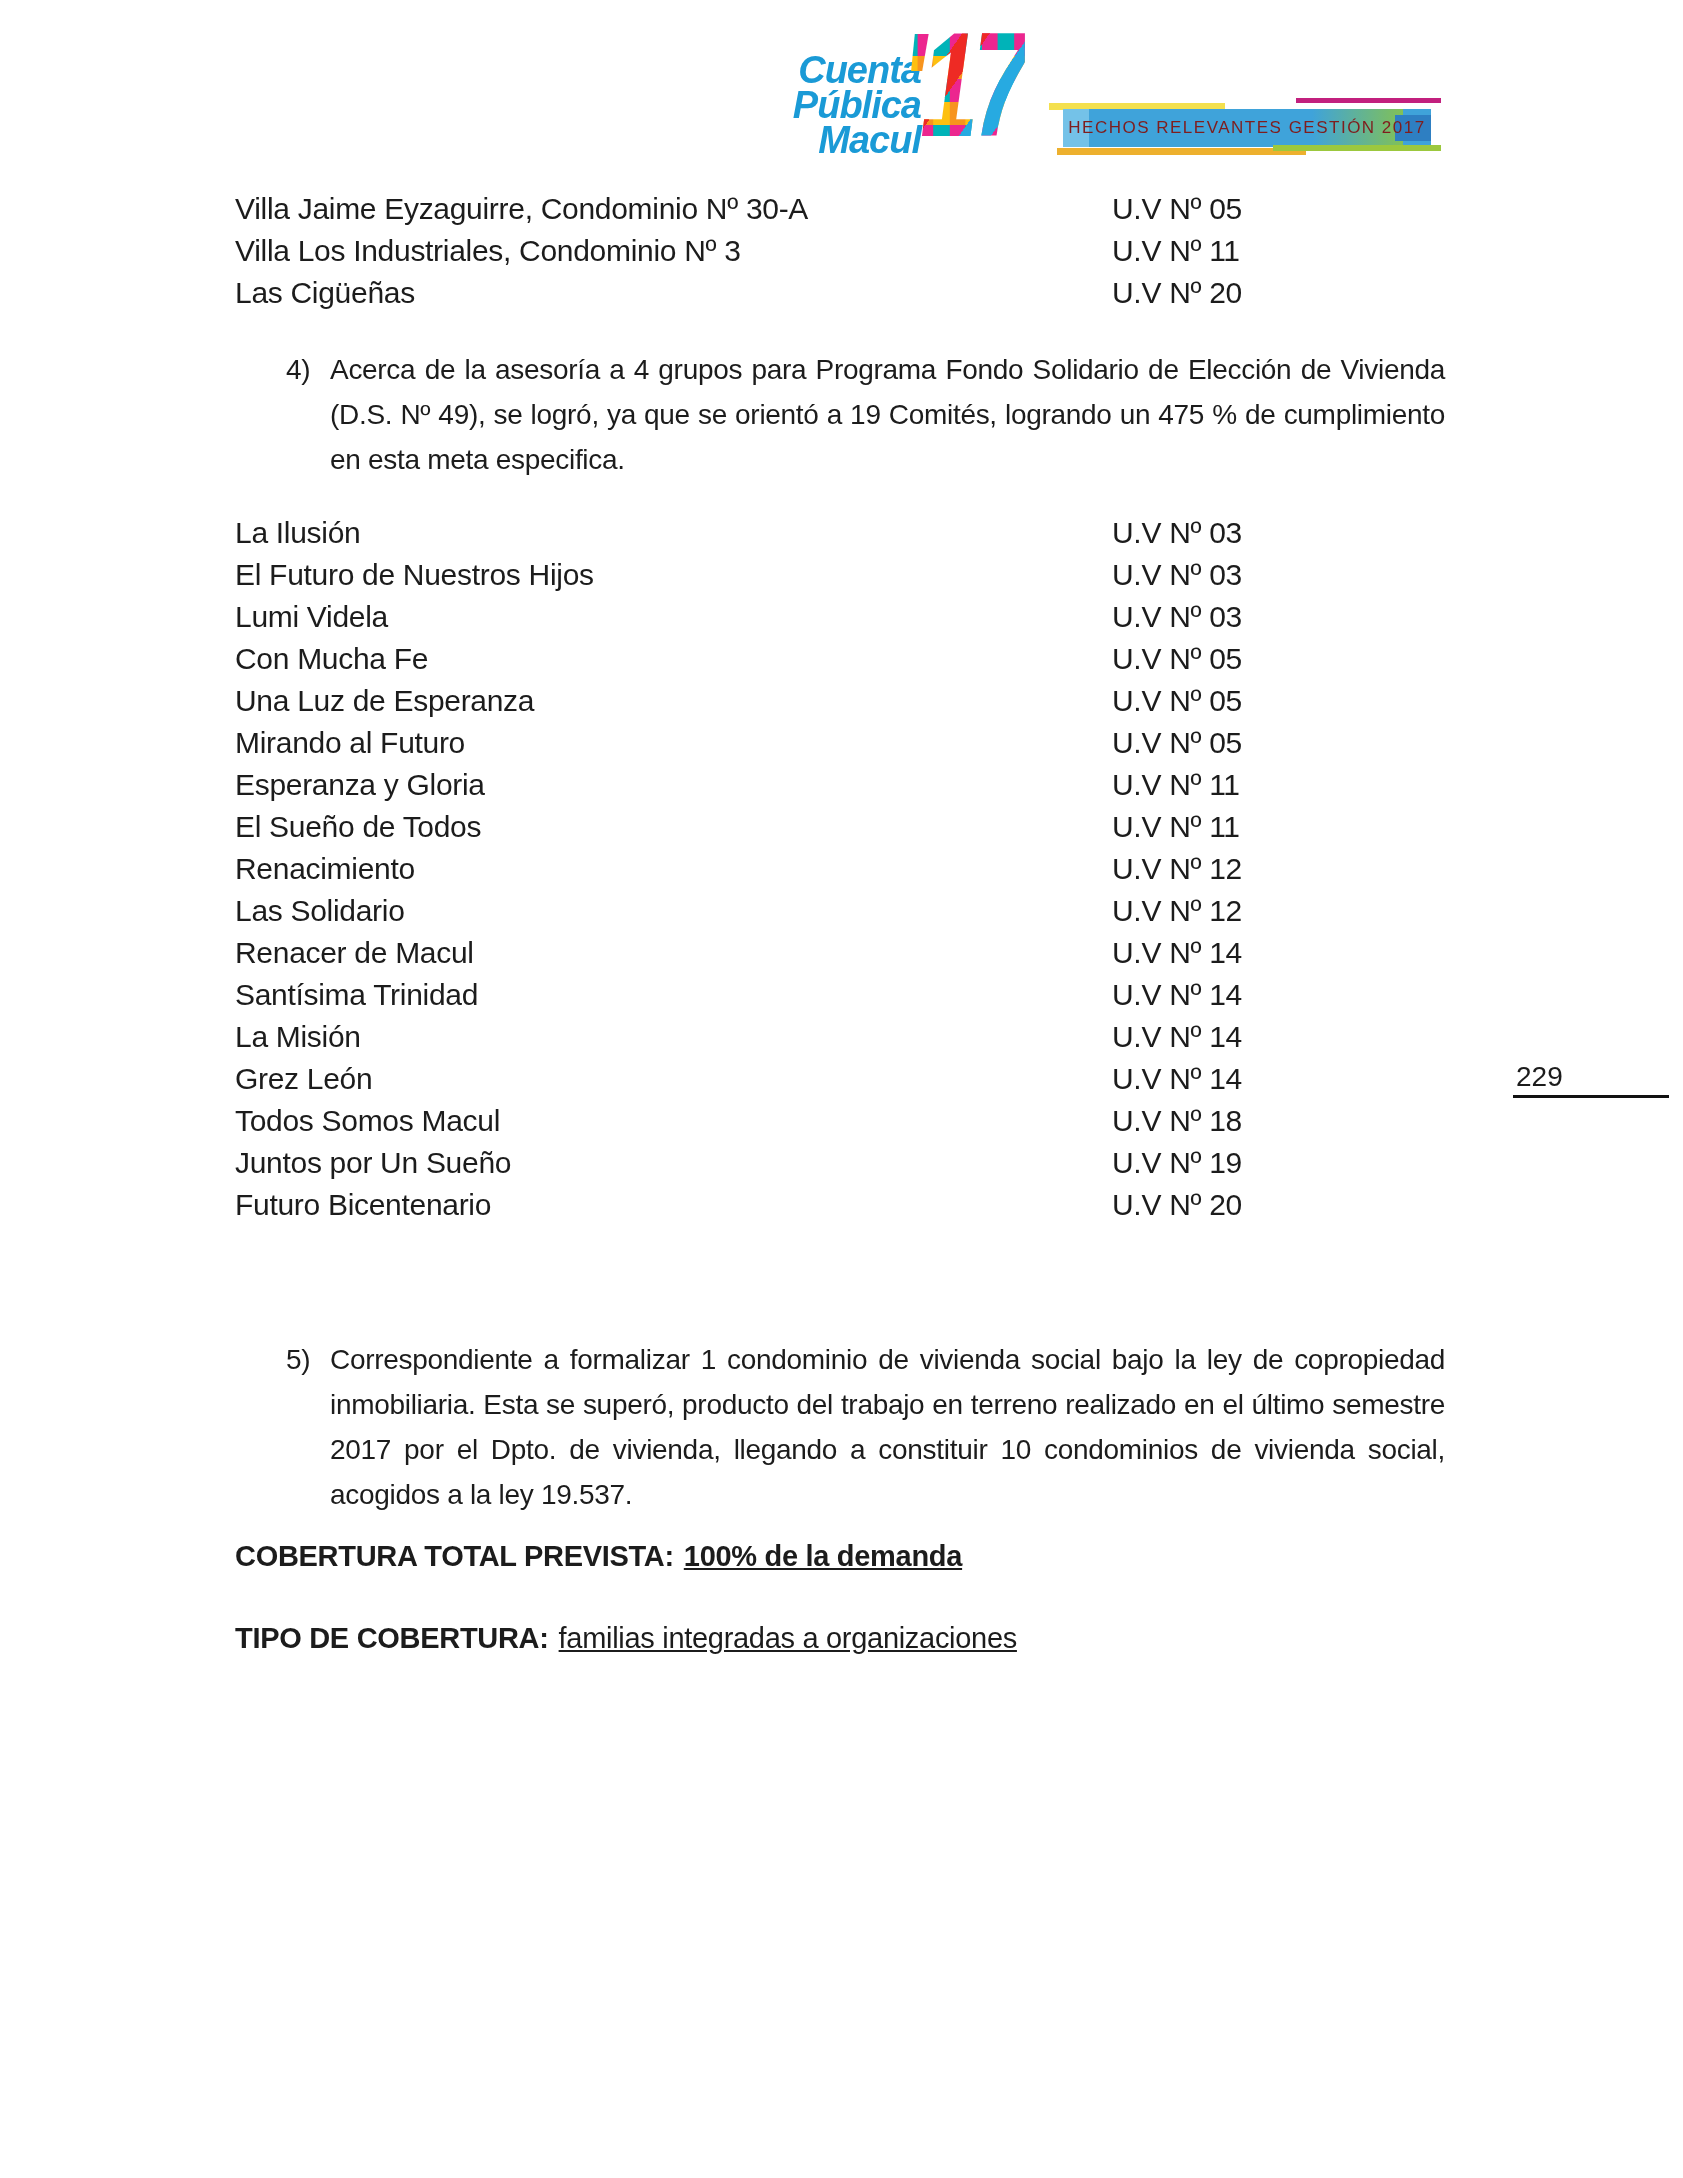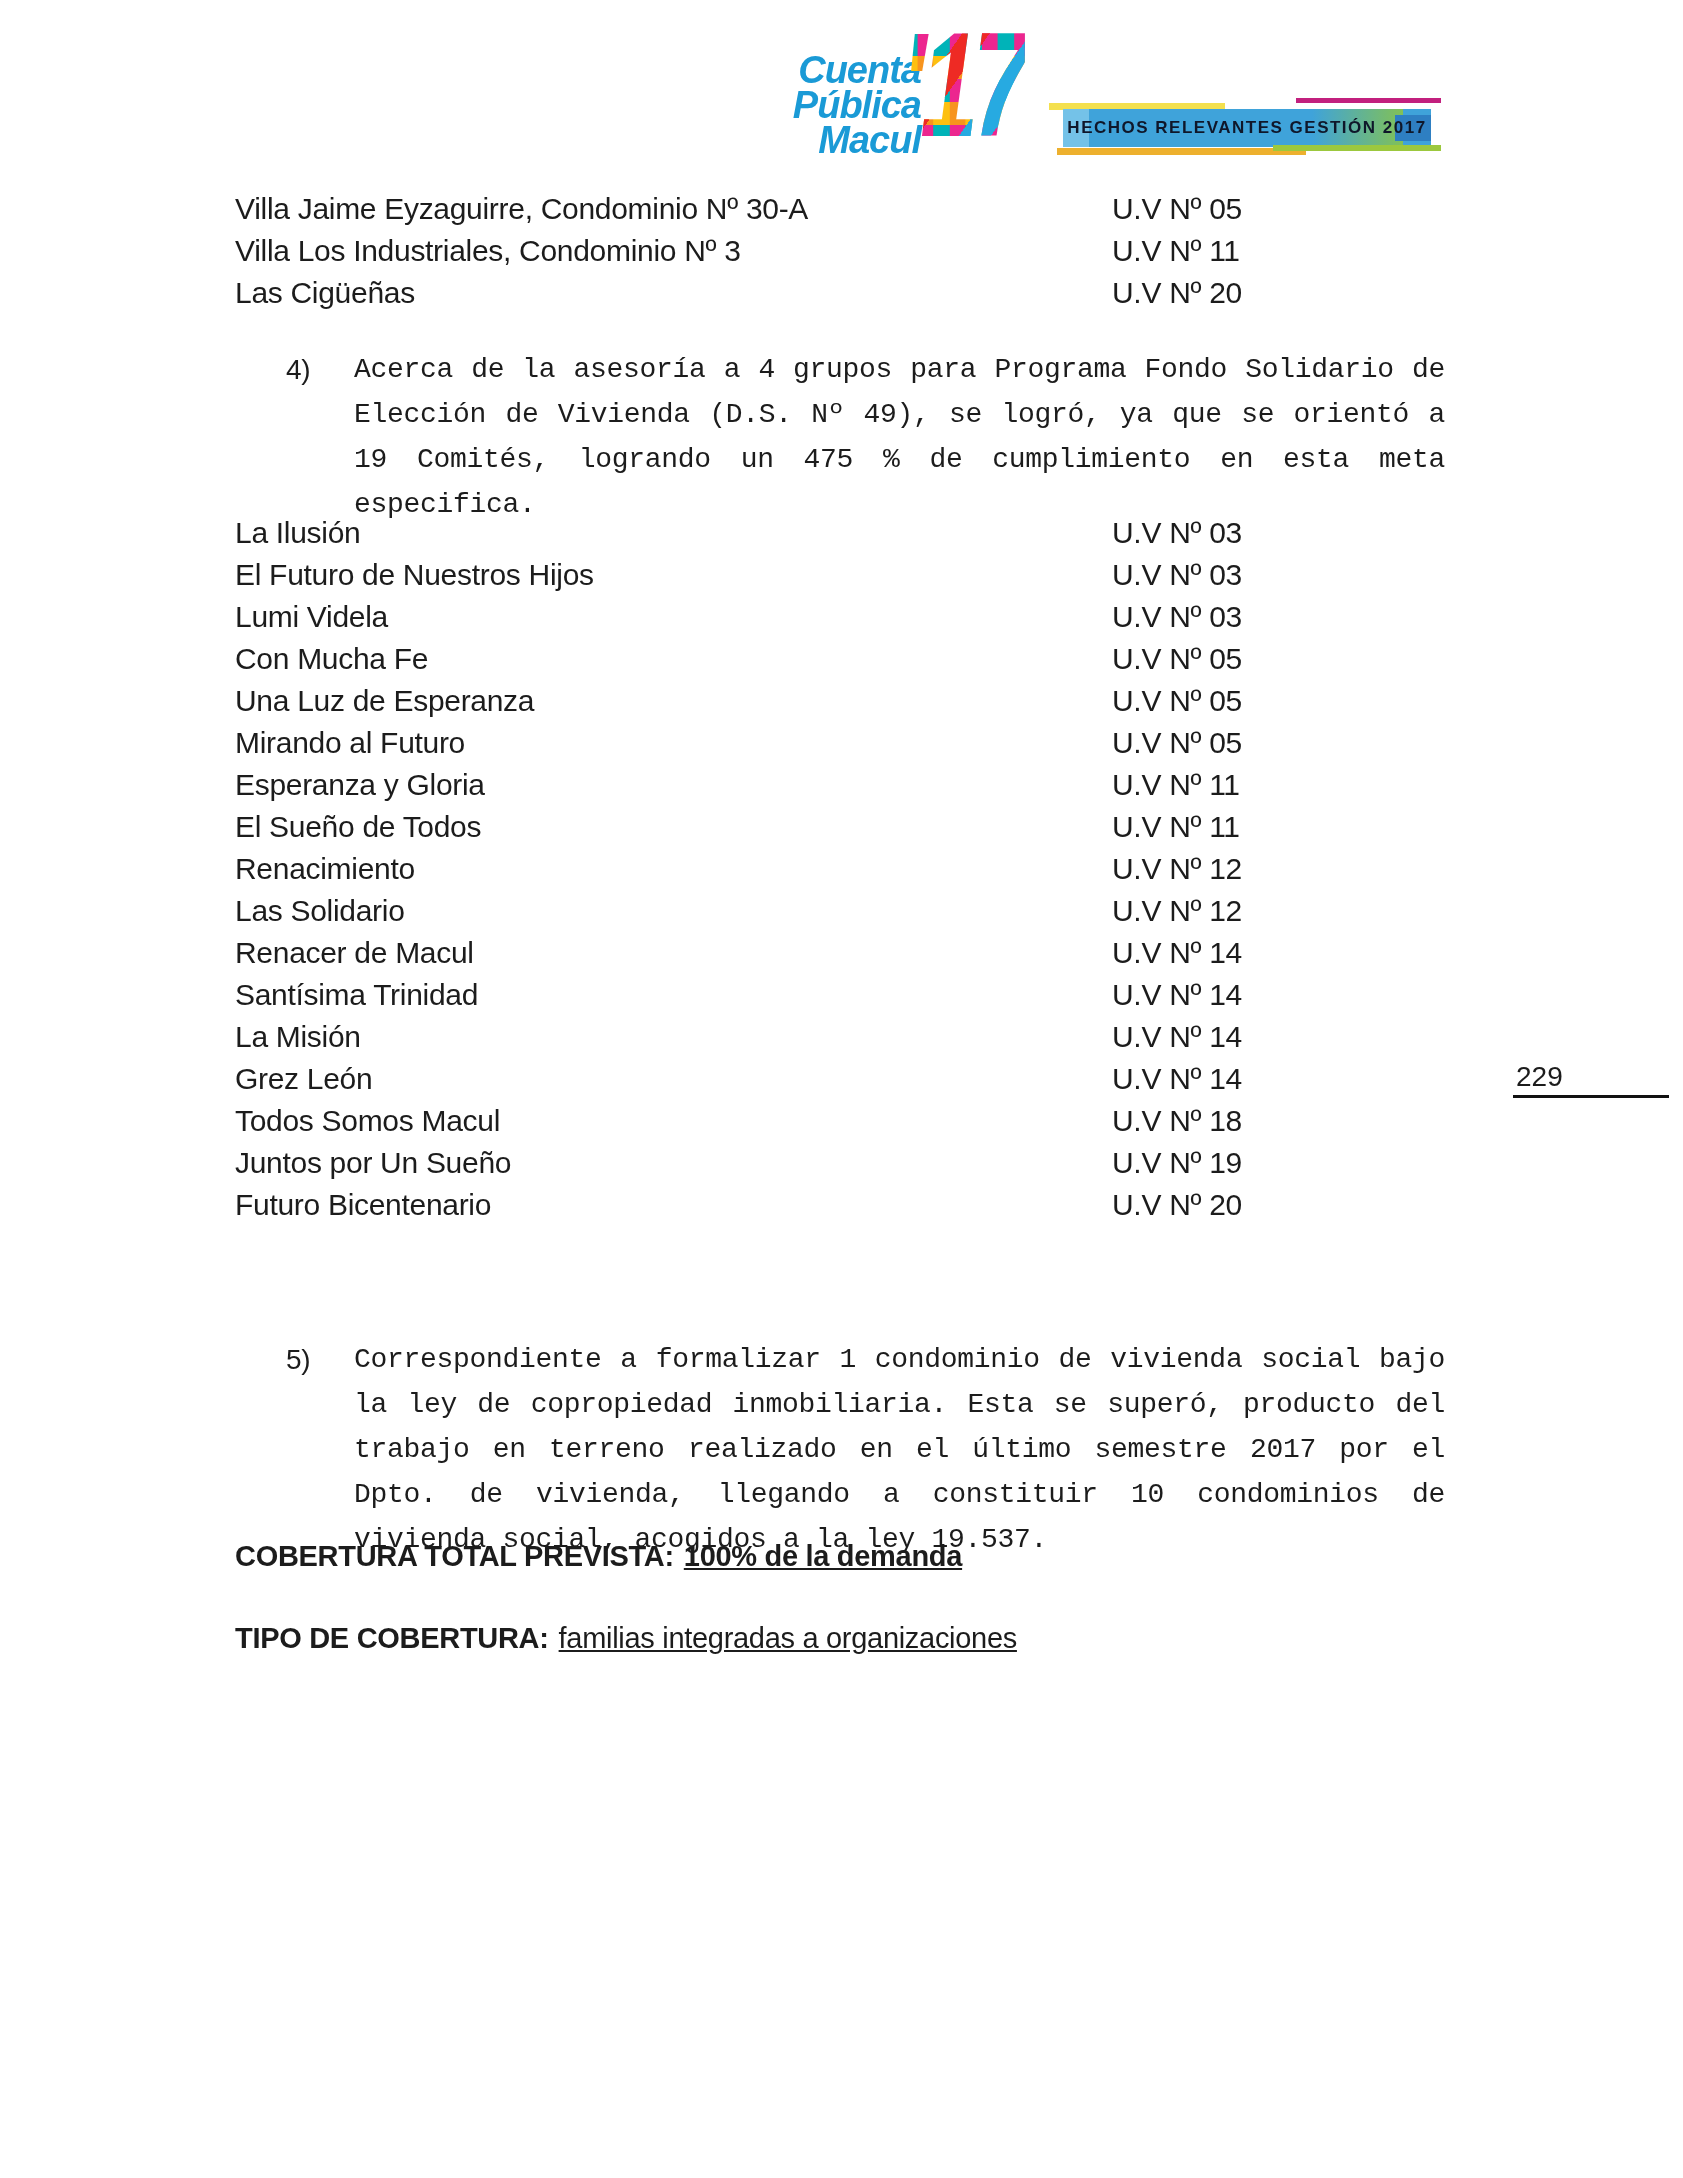--- a/index.html
+++ b/index.html
@@ -35,33 +35,33 @@
   .b-band{
     position:absolute;left:16px;top:14px;width:368px;height:38px;
     background:var(--band-blue,#3fa3da);
     display:flex;align-items:center;justify-content:center;
   }
   .b-band::before{content:"";position:absolute;left:0;top:0;width:26px;height:100%;background:var(--band-light,#74c2e8);}
   .b-band::after{content:"";position:absolute;right:0;top:6px;width:36px;height:26px;background:var(--band-dark,#2e7fc2);}
   .b-fadegreen{position:absolute;right:28px;top:0;width:91px;height:100%;
     background:linear-gradient(90deg,rgba(141,198,63,0),rgba(141,198,63,.85));}
   .b-band span{
-    position:relative;z-index:2;color:#0f172a;font-weight:bold;font-size:17px;
+    position:relative;z-index:2;color:#7f1d1d;font-weight:normal;font-size:17px;
     letter-spacing:1.5px;white-space:nowrap;
   }
   
   .list{position:absolute;left:235px;font-size:30px;}
   .top-list{top:188px;}
   .main-list{top:512px;}
   .list .row{position:relative;height:42px;line-height:42px;width:1139px;}
   .list .uv{position:absolute;left:877px;top:0;}
   
   .item{position:absolute;left:286px;width:1159px;font-size:28px;line-height:45px;}
   .item .num{position:absolute;left:0;top:0;}
-  .item .txt{margin-left:68px;text-align:justify;font-family:Liberation Mono, monospace;}
+  .item .txt{margin-left:44px;text-align:justify;}
   .item4{top:347px;}
   .item5{top:1337px;}
   
   .cov{position:absolute;left:235px;font-size:29px;font-weight:bold;white-space:nowrap;}
   .cov1{top:1540px;}
   .cov2{top:1622px;}
   .cov .val{margin-left:10px;text-decoration:underline;}
   .cov2 .val{font-weight:normal;text-align:center;}
   
   .pageno{position:absolute;left:1516px;top:1061px;font-size:28px;letter-spacing:0;}

